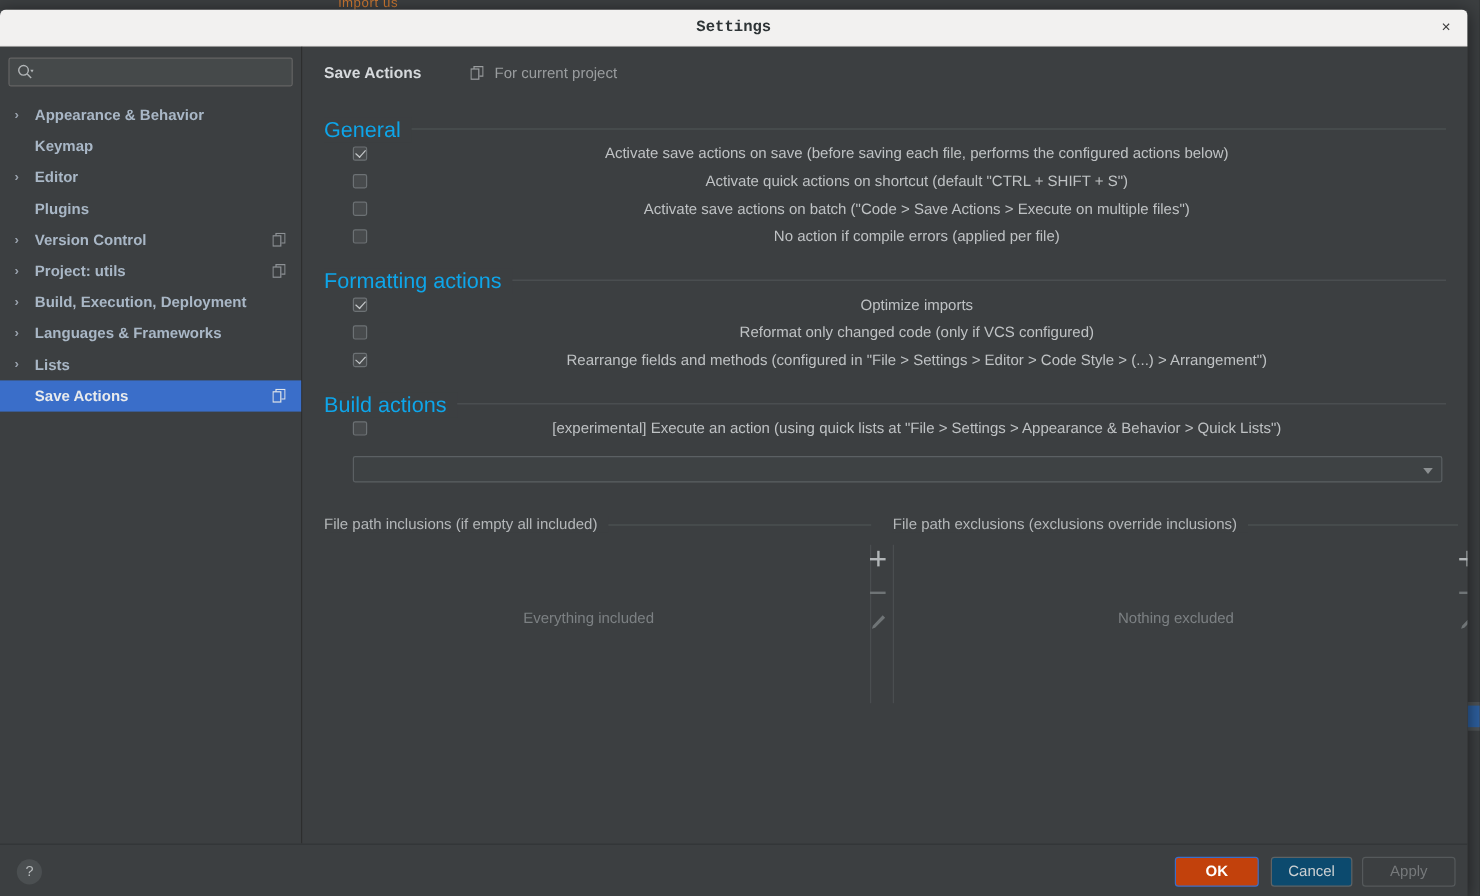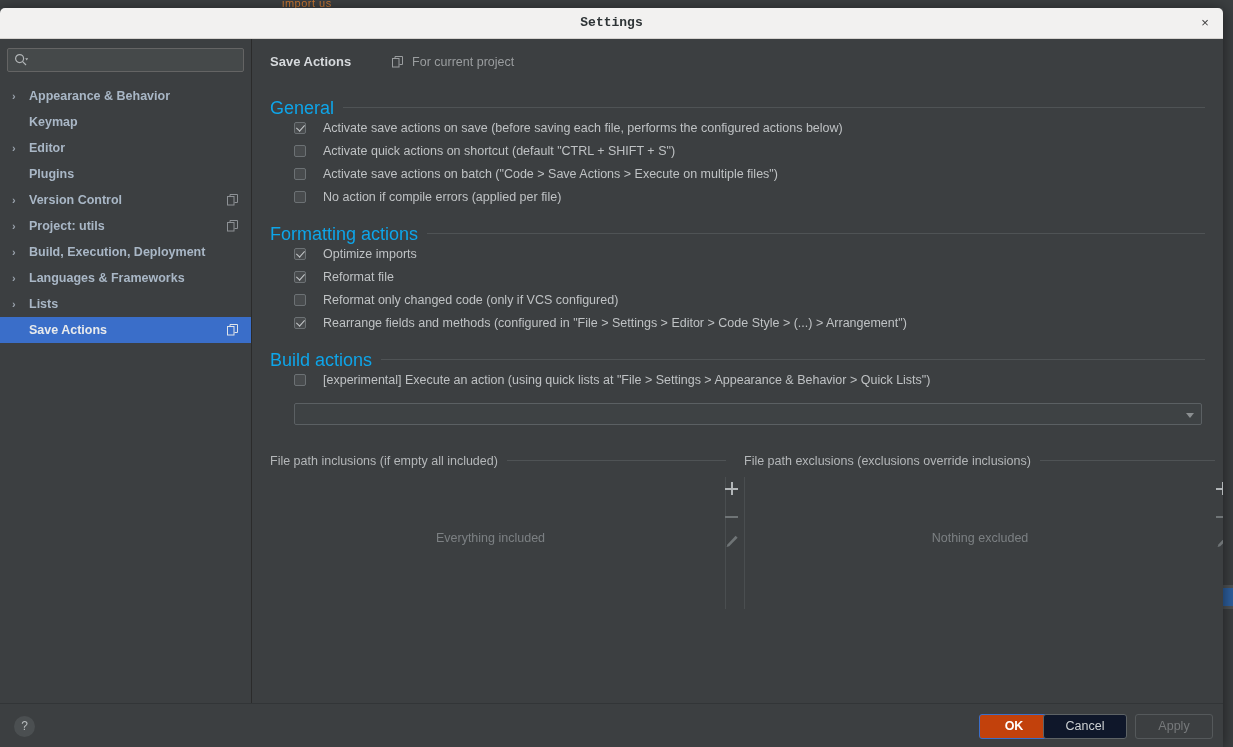--- a/index.html
+++ b/index.html
@@ -246,20 +246,21 @@
     border-width: 0 1.6px 1.6px 0;
     transform: rotate(42deg);
   }
   .cb-row .cbtext {
     display: block;
     margin-left: 25px;
     line-height: 21px;
     font-size: 12.5px;
     color: #bfc2c4;
     white-space: nowrap;
+    text-align: center;
   }
 
   .combo {
     position: relative;
     margin: 10px 0 0 24px;
     height: 22px;
     width: 908px;
     background: #3e4244;
     border: 1px solid #5b6063;
     border-radius: 2px;
@@ -386,22 +387,22 @@
   .btn.ok {
     right: 174px;
     width: 70px;
     background: #c2410c;
     border: 1px solid #3a6ec9;
     color: #ffffff;
     font-weight: bold;
   }
   .btn.cancel {
     right: 96px;
-    width: 84px;
-    background: #0f172a;
+    width: 68px;
+    background: #0c4a6e;
     border: 1px solid #5e6365;
     color: #cdd1d3;
   }
   .btn.apply {
     right: 10px;
     width: 78px;
     background: #42464800;
     border: 1px solid #55595b;
     color: #76797b;
   }
@@ -506,24 +507,20 @@
         <div class="section-head">
           <span class="rule"></span>
           <span class="lbl">Formatting actions</span>
         </div>
         <div id="grp-formatting">
             <div class="cb-row">
               <span class="cb checked"></span>
               <span class="cbtext">Optimize imports</span>
             </div>
             <div class="cb-row">
-              <span class="cb checked"></span>
-              <span class="cbtext">Reformat file</span>
-            </div>
-            <div class="cb-row">
               <span class="cb"></span>
               <span class="cbtext">Reformat only changed code (only if VCS configured)</span>
             </div>
             <div class="cb-row">
               <span class="cb checked"></span>
               <span class="cbtext">Rearrange fields and methods (configured in "File &gt; Settings &gt; Editor &gt; Code Style &gt; (...) &gt; Arrangement")</span>
             </div>
           </div>
       </div>
 

